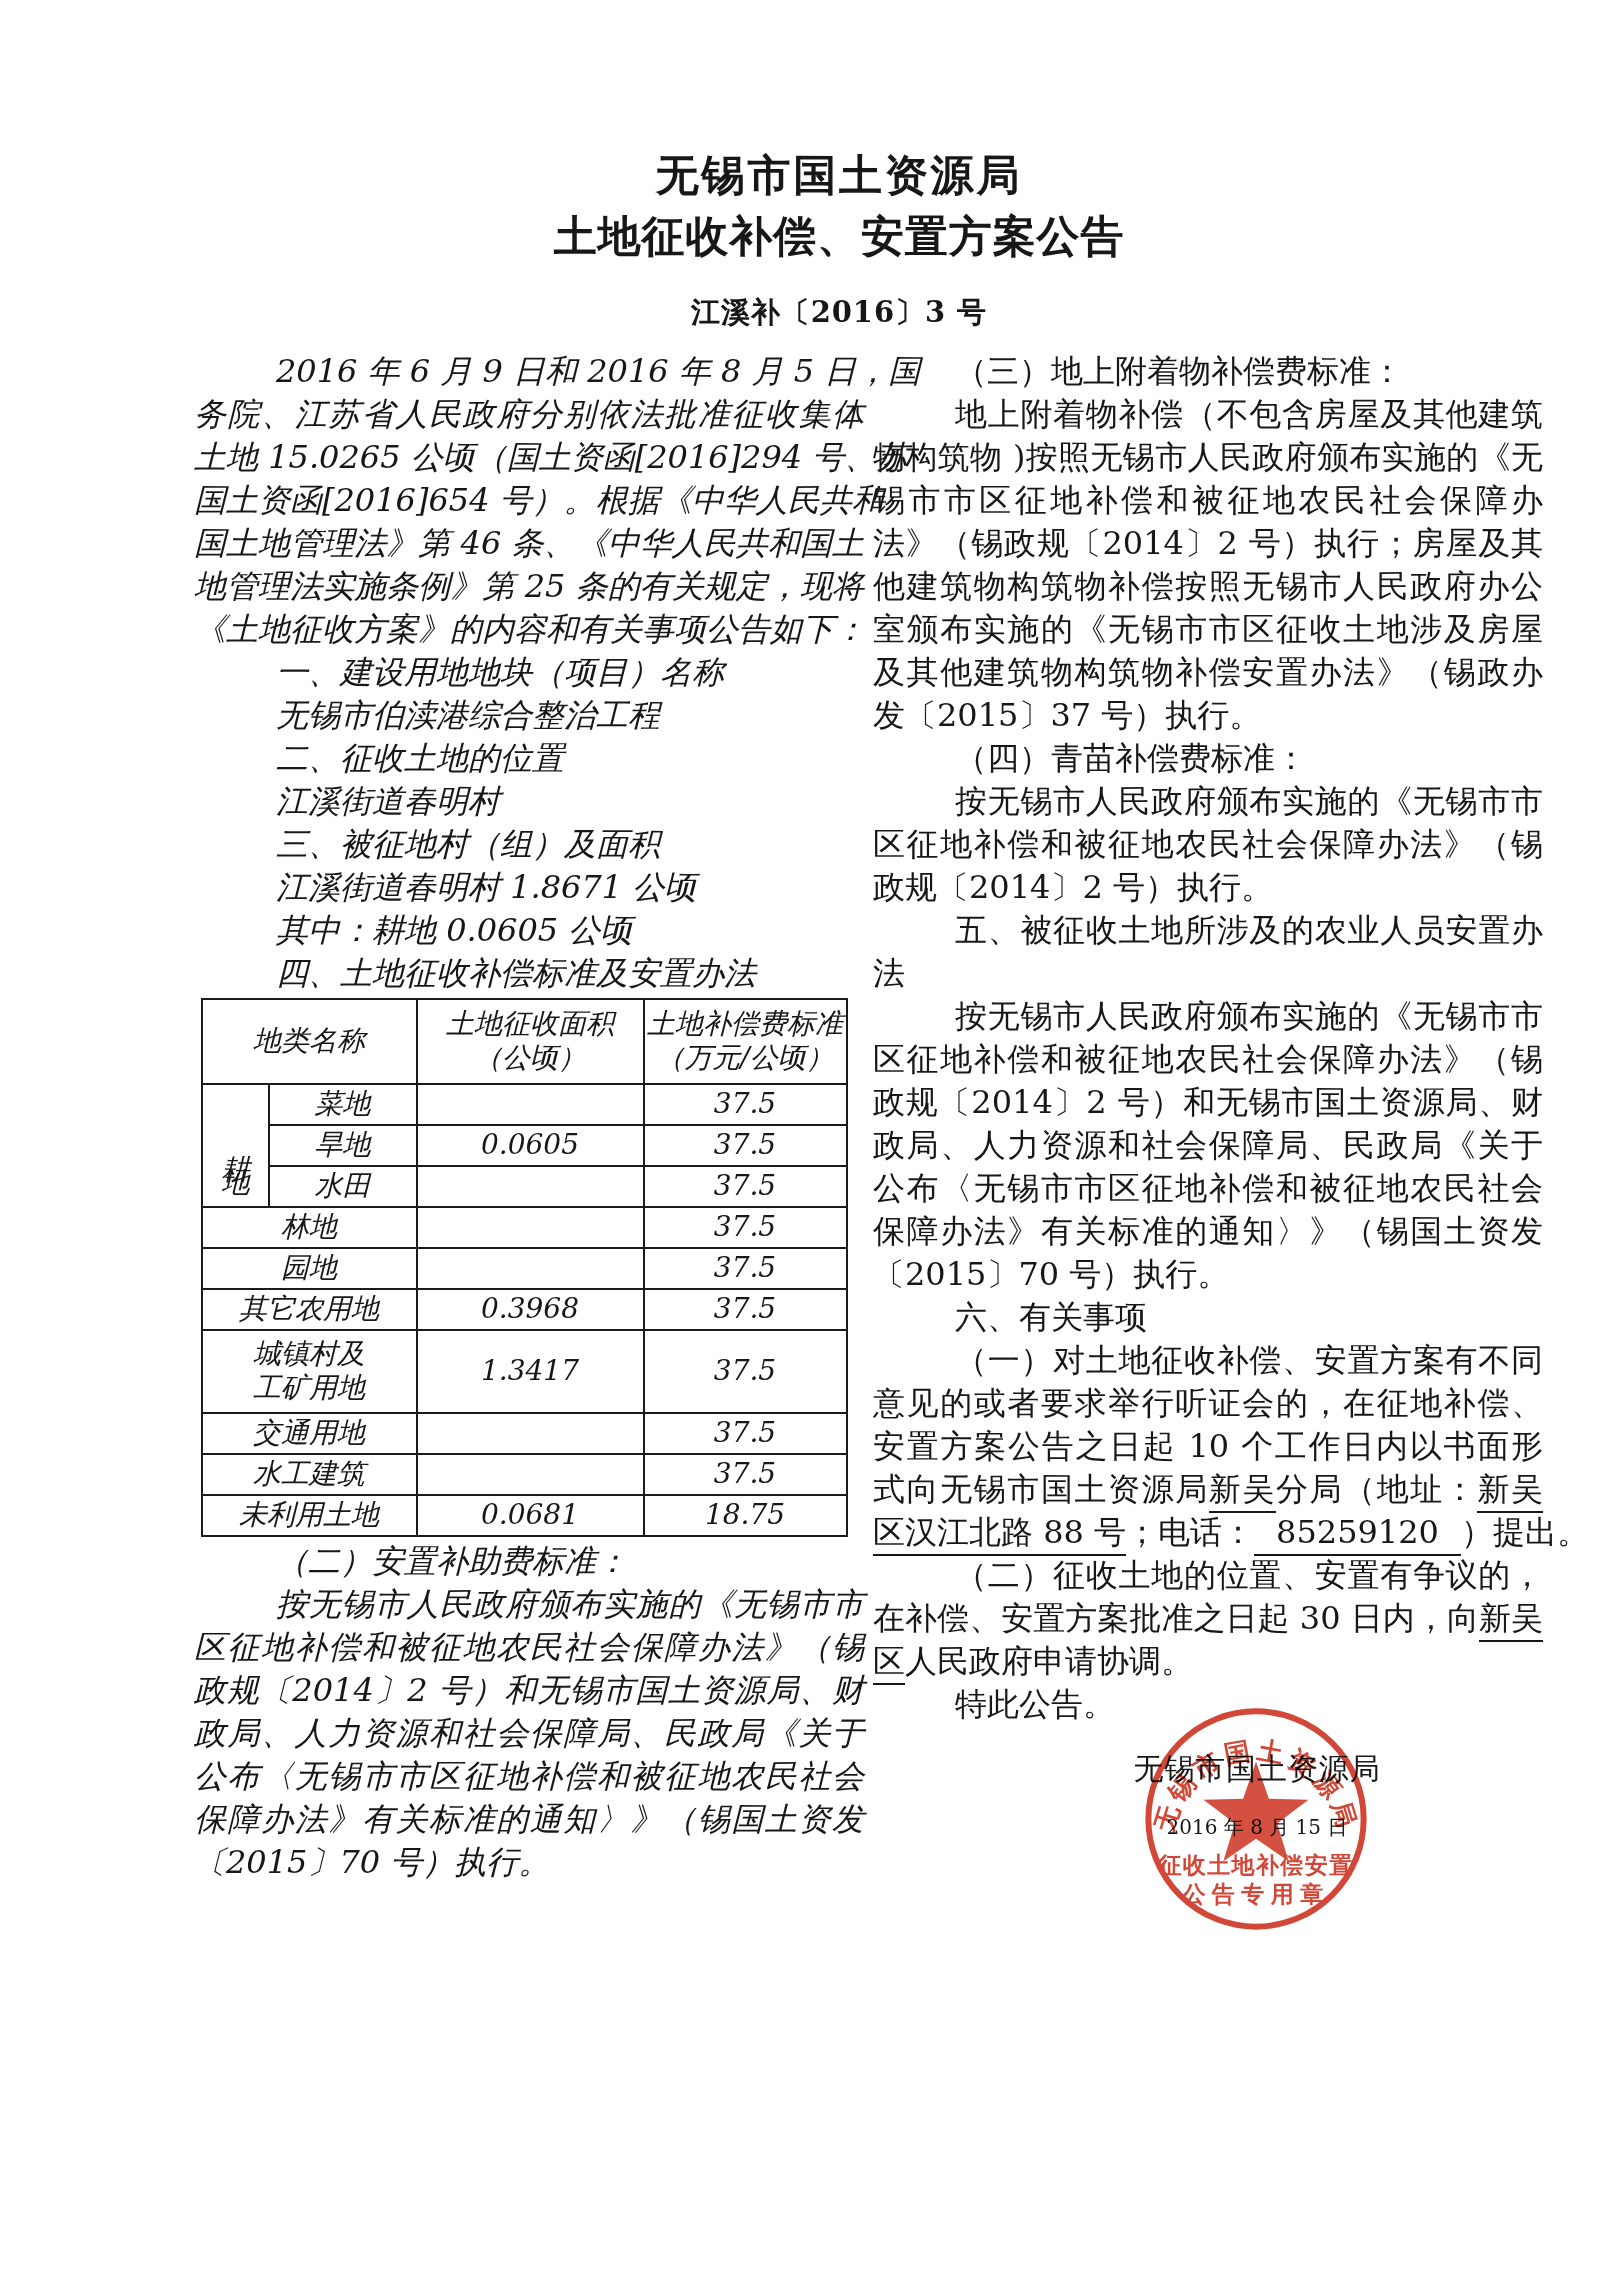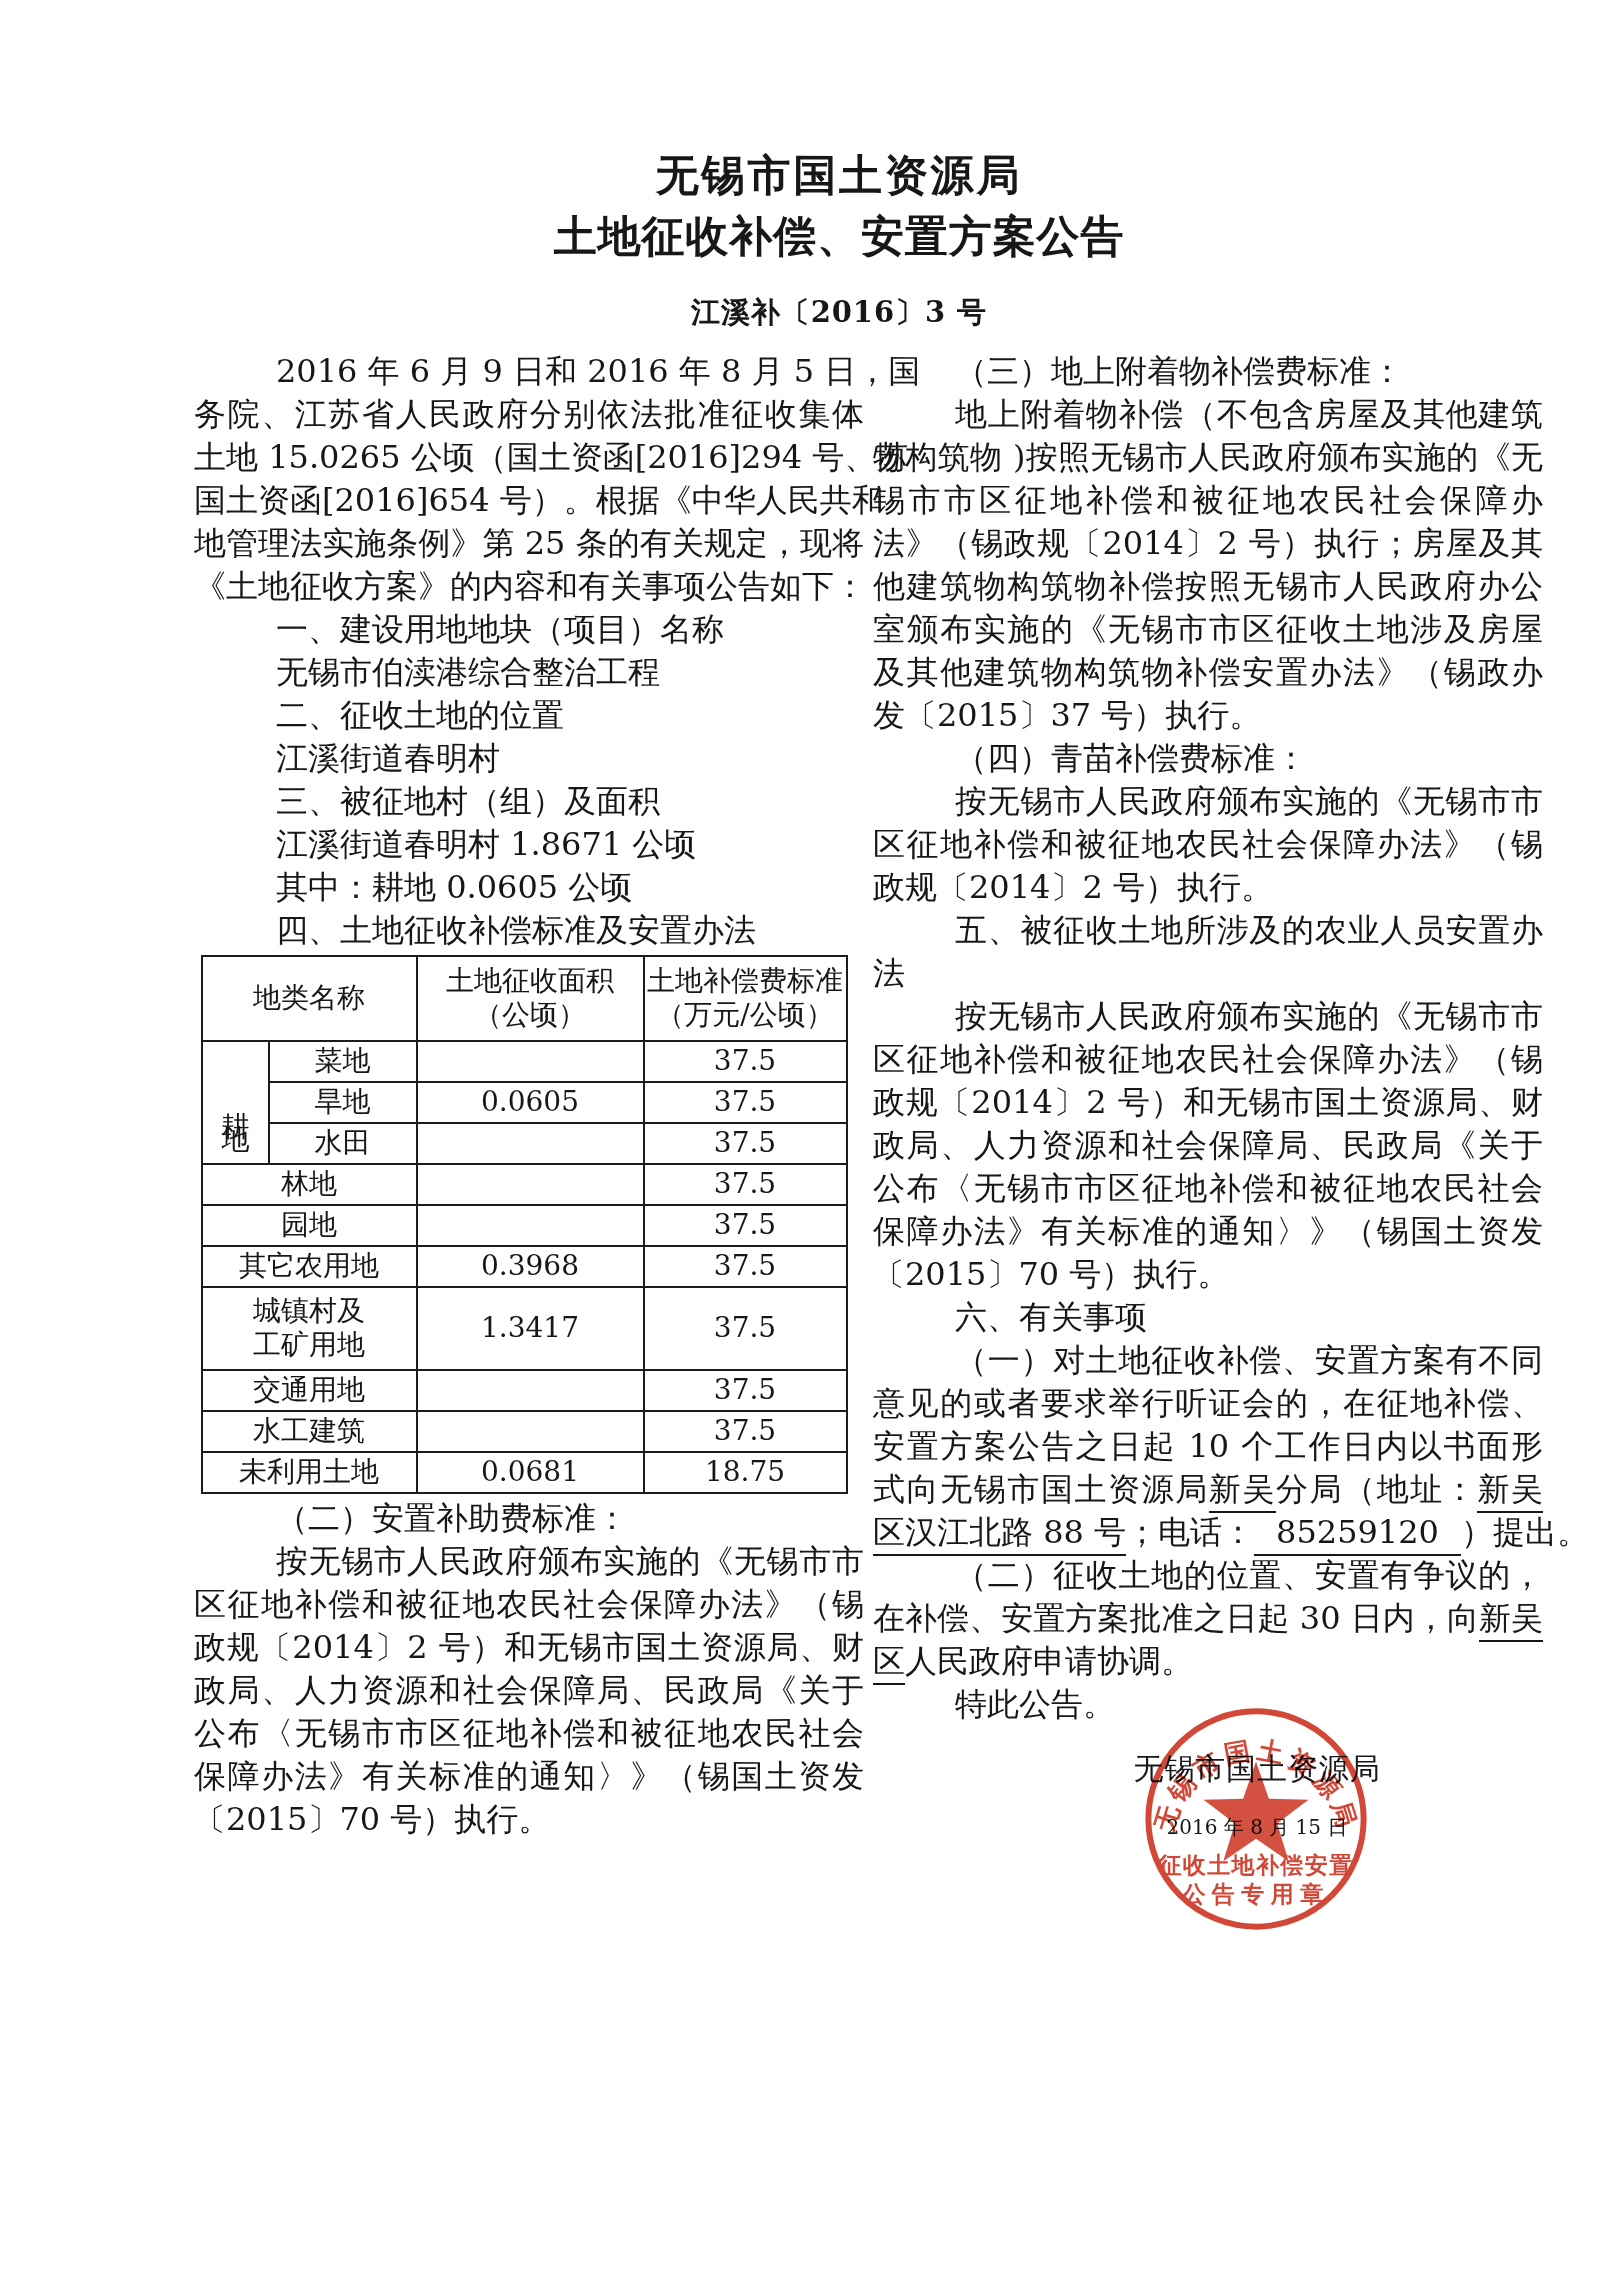--- a/index.html
+++ b/index.html
@@ -9,21 +9,21 @@
     font-family:"DejaVu Serif","Liberation Serif",serif;
   }
   .abs{position:absolute;}
   
   .title-line{left:138px;width:1402px;text-align:center;font-weight:bold;white-space:nowrap;}
   #org-title{top:147px;font-size:43px;letter-spacing:2.8px;}
   #doc-title{top:208px;font-size:43px;letter-spacing:0.9px;}
   #doc-number{top:293px;font-size:29px;font-weight:bold;letter-spacing:0.9px;}
   
   .col{top:350px;width:670px;}
-  #col-left{left:194px;}
+  #col-left{left:194px;font-style:italic;}
   #col-right{left:873px;}
   .line{
     font-size:32px;line-height:43px;height:43px;
     white-space:nowrap;overflow:visible;
   }
   .fill{text-align:justify;text-align-last:justify;}
   .ind{text-indent:82px;}
   .ul{border-bottom:2.8px solid #171717;padding-bottom:2.8px;margin-top:42px;}
   .ul-pad{padding-left:22px;padding-right:22px;}
   
@@ -50,20 +50,21 @@
 
 <div class="abs title-line" id="org-title">无锡市国土资源局</div>
 <div class="abs title-line" id="doc-title">土地征收补偿、安置方案公告</div>
 <div class="abs title-line" id="doc-number">江溪补〔2016〕3 号</div>
 
 <div class="abs col" id="col-left">
   <div class="line fill ind">2016 年 6 月 9 日和 2016 年 8 月 5 日，国</div>
   <div class="line fill">务院、江苏省人民政府分别依法批准征收集体</div>
   <div class="line fill">土地 15.0265 公顷（国土资函[2016]294 号、苏</div>
   <div class="line fill">国土资函[2016]654 号）。根据《中华人民共和</div>
+  <div class="line fill">国土地管理法》第 46 条、《中华人民共和国土</div>
   <div class="line fill">地管理法实施条例》第 25 条的有关规定，现将</div>
   <div class="line fill">《土地征收方案》的内容和有关事项公告如下：</div>
 
   <div class="line ind">一、建设用地地块（项目）名称</div>
   <div class="line ind">无锡市伯渎港综合整治工程</div>
   <div class="line ind">二、征收土地的位置</div>
   <div class="line ind">江溪街道春明村</div>
   <div class="line ind">三、被征地村（组）及面积</div>
   <div class="line ind">江溪街道春明村 1.8671 公顷</div>
   <div class="line ind">其中：耕地 0.0605 公顷</div>

